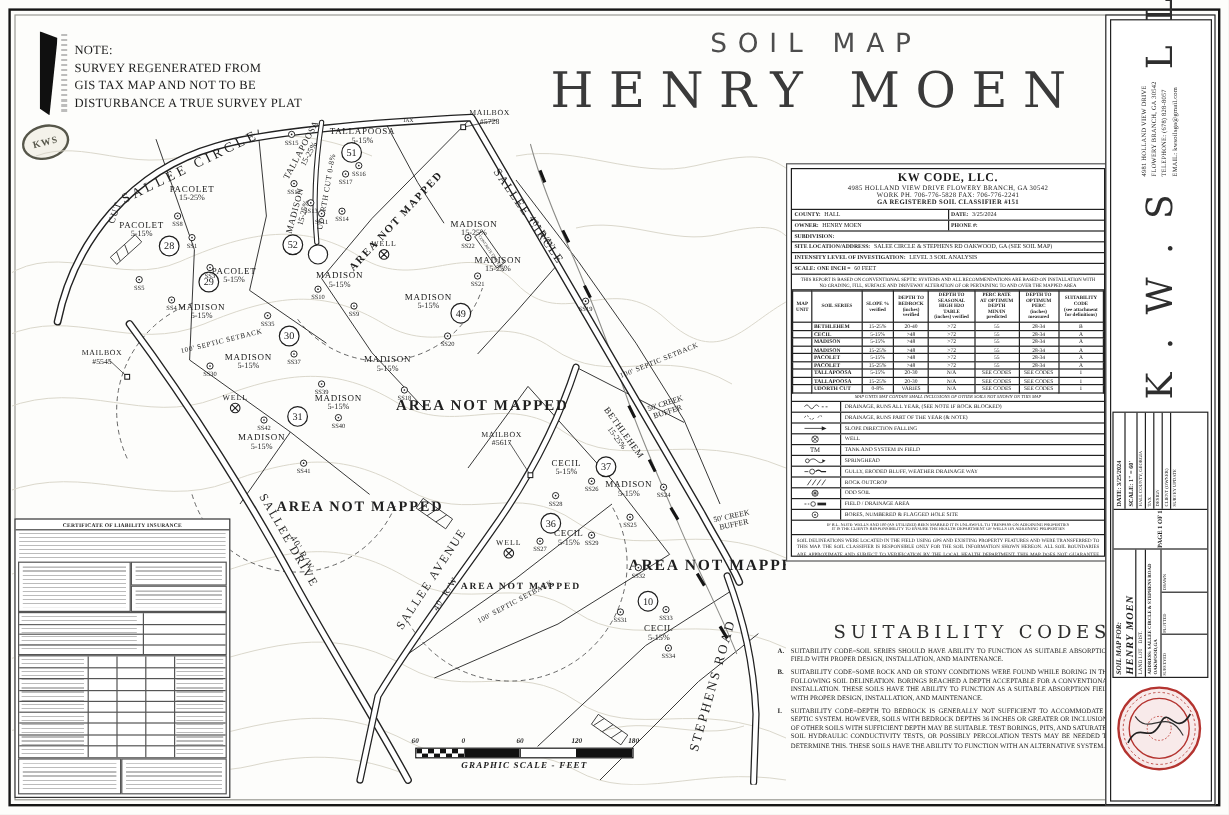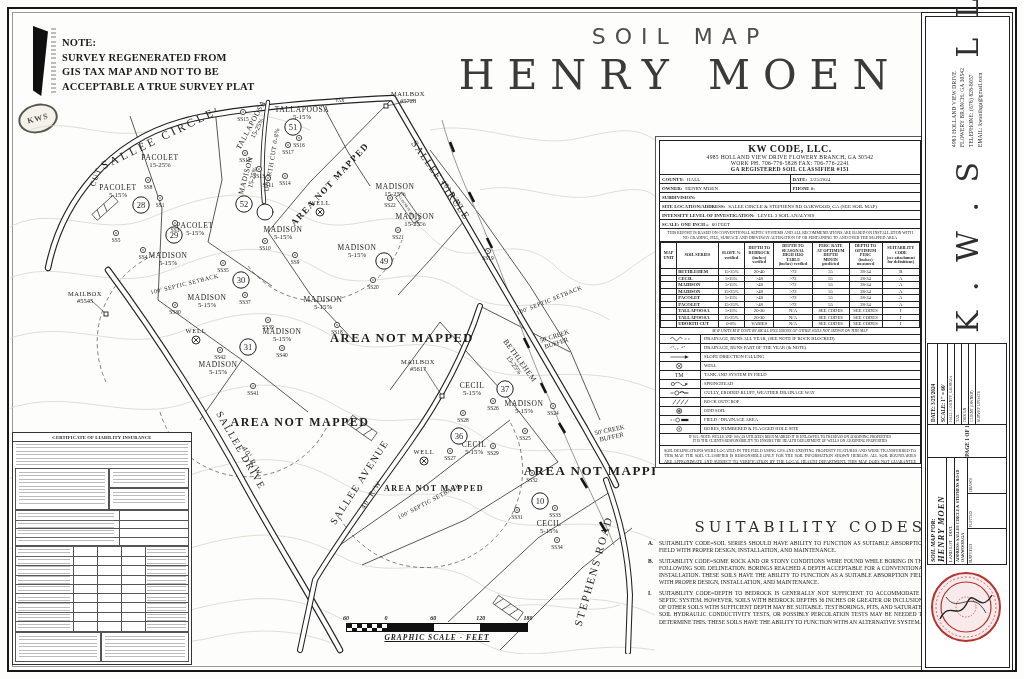--- a/index.html
+++ b/index.html
@@ -2,21 +2,21 @@
 <html><head>
 <meta charset="utf-8">
 <style>
   html,body{margin:0;padding:0;background:#e9e8e4;}
   #page{position:relative;width:1024px;height:679px;background:#fdfdfb;overflow:hidden;
         font-family:"Liberation Serif",serif;color:#1c1c1c;}
   .frame-outer{position:absolute;inset:7px;border:2.5px solid #161616;pointer-events:none;}
   .frame-inner{position:absolute;inset:12px;border:1px solid #9a9a94;pointer-events:none;}
 
   
-  #corner-note{position:absolute;left:62px;top:36px;width:250px;font-weight:bold;
+  #corner-note{position:absolute;left:62px;top:36px;width:250px;font-weight:normal;
       font-size:10.5px;line-height:1.4;letter-spacing:.2px;}
   .fold{position:absolute;left:33px;top:26px;width:15px;height:70px;background:#101010;
       clip-path:polygon(0 0,100% 8%,55% 100%,0 92%);}
   .fold-text{position:absolute;left:51px;top:28px;width:5px;height:66px;opacity:.55;
       background:repeating-linear-gradient(to bottom,#888 0 2px,transparent 2px 4.2px);}
   .oval-logo{position:absolute;left:18px;top:104px;width:36px;height:25px;border:2px solid #56564a;
       border-radius:50%;transform:rotate(-14deg);display:flex;align-items:center;justify-content:center;
       font-size:8px;font-weight:bold;color:#56564a;letter-spacing:1px;background:#f4f2ea;}
 
   
@@ -62,21 +62,21 @@
 
   
   #cert{position:absolute;left:12px;top:432px;width:178px;height:231px;background:#fff;border:1px solid #333;font-size:4.4px;}
   .cert-head{text-align:center;font-weight:bold;font-size:4.6px;letter-spacing:.2px;border-bottom:1px solid #444;padding:1.5px 0;}
   .tl{background:repeating-linear-gradient(to bottom,#777 0 1px,transparent 1px 3.4px);opacity:.5;}
   .cbox{position:absolute;border:0.7px solid #555;}
   .cv{position:absolute;top:0;bottom:0;border-left:0.7px solid #555;}
   .ch{position:absolute;left:0;right:0;border-top:0.7px solid #555;}
 
   
-  #sbar{position:absolute;left:346px;top:615px;width:182px;text-decoration:underline;}
+  #sbar{position:absolute;left:346px;top:615px;width:182px;}
   #scale-ticks{position:relative;height:8px;font-size:6px;font-style:italic;font-weight:bold;}
   #scale-ticks span{position:absolute;transform:translateX(-50%);}
   #sbar-bar{position:relative;height:7px;border:1px solid #111;background:#fff;overflow:hidden;}
   .seg{position:absolute;top:0;bottom:0;}
   .checker-t{position:absolute;left:0;top:0;height:50%;width:22%;
      background:repeating-linear-gradient(90deg,#111 0 5px,#fff 5px 10px);}
   .checker-b{position:absolute;left:0;bottom:0;height:50%;width:22%;
      background:repeating-linear-gradient(90deg,#fff 0 5px,#111 5px 10px);}
   #sbar-label{text-align:center;font-size:7.5px;font-weight:bold;font-style:italic;letter-spacing:1px;margin-top:1px;}
 
@@ -115,21 +115,21 @@
   <div class="frame-inner"></div>
 
   <div class="fold"></div>
   <div class="fold-text"></div>
   <div class="oval-logo">KWS</div>
 
   <div id="corner-note">
       <div>NOTE:</div>
       <div>SURVEY REGENERATED FROM</div>
       <div>GIS TAX MAP AND NOT TO BE</div>
-      <div>ACCEPTABLE A TRUE SURVEY PLAT</div>
+      <div>DISTURBANCE A TRUE SURVEY PLAT</div>
     </div>
 
   <div id="title">
     <div class="t-super">SOIL MAP</div>
     <div class="t-name">HENRY MOEN</div>
   </div>
 
   <svg id="map" viewBox="0 0 645 564">
     <g id="contours" stroke="#d8d5c9" stroke-width="0.8" fill="none">
       <path d="M-5,140 C40,110 90,150 140,128 S240,92 290,124 S380,104 420,146 S500,134 545,176 S610,180 648,160"></path>

